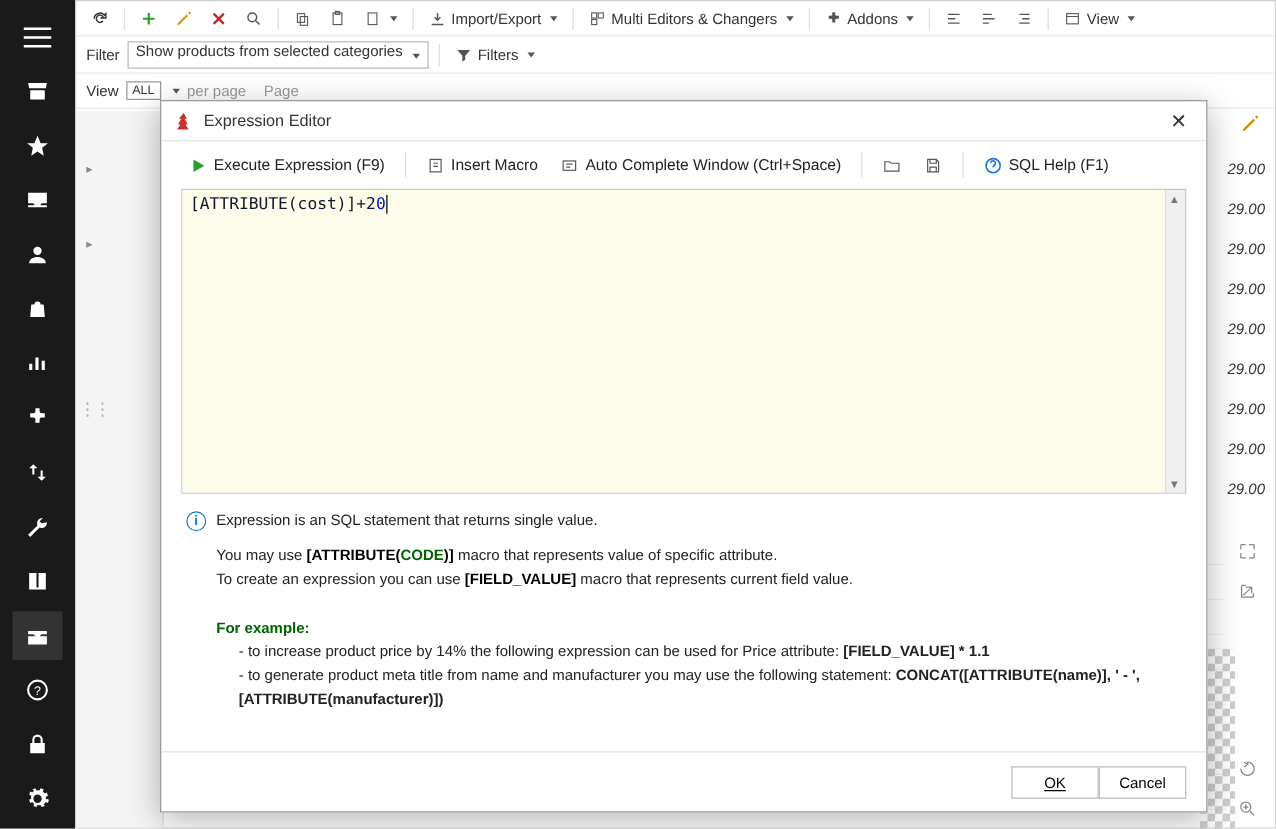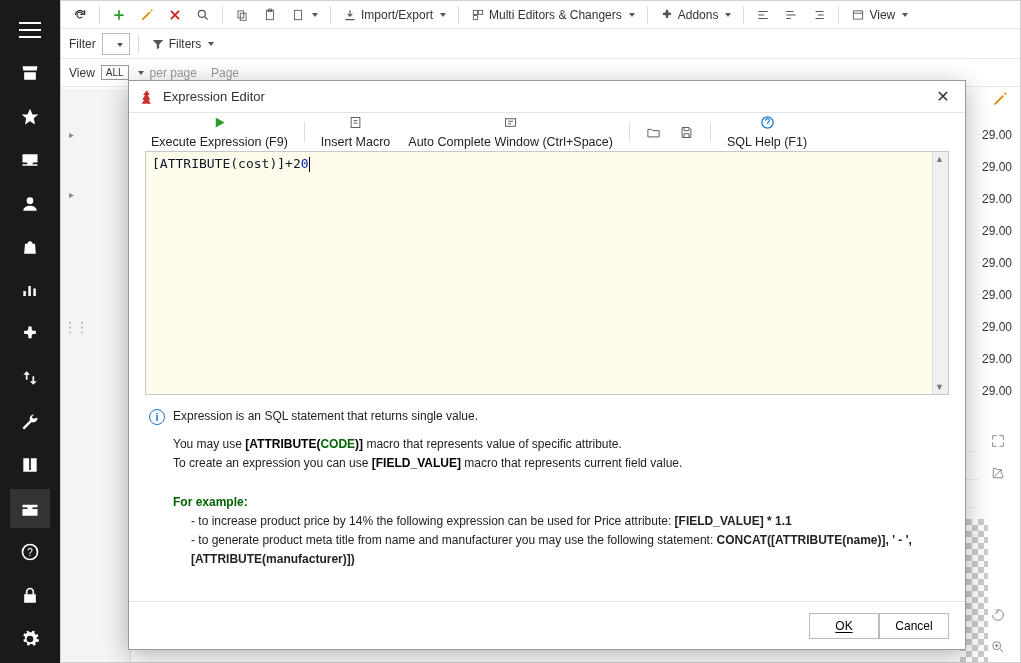--- a/index.html
+++ b/index.html
@@ -32,37 +32,37 @@
 
 .bg-grid { position: absolute; left: 0; top: 88px; right: 0; bottom: 0; }
 .bg-left-panel { position: absolute; left: 0; top: 0; width: 70px; height: 100%; background: #f4f4f4; border-right: 1px solid #ddd; }
 .bg-left-panel .tri { position: absolute; left: 8px; color: #888; font-size: 10px; }
 .bg-left-panel .dots { position: absolute; left: 2px; top: 230px; color: #aaa; font-size: 14px; letter-spacing: -2px; }
 
 .bg-tabs { position: absolute; left: 70px; top: 335px; right: 40px; }
 .bg-tab-row { height: 28px; display: flex; align-items: center; padding-left: 12px; font-size: 12px; color: #444; border-bottom: 1px solid #f0f0f0; cursor: pointer; }
 .bg-tab-row.active { font-weight: bold; border-left: 3px solid #555; padding-left: 9px; }
 
-.bg-right-col { position: absolute; right: 6px; top: 0; width: 38px; }
+.bg-right-col { position: absolute; right: 6px; top: 0; width: 38px; font-style: italic; }
 .bg-right-val { height: 32px; line-height: 32px; text-align: right; font-size: 12px; color: #333; padding-right: 2px; }
 .bg-right-tools { position: absolute; right: 6px; top: 340px; width: 28px; }
 .bg-tool-icn { width: 24px; height: 24px; margin-bottom: 8px; display: flex; align-items: center; justify-content: center; color: #888; }
 .bg-tool-icn svg { width: 16px; height: 16px; fill: none; stroke: #888; stroke-width: 1.5; }
 
 .pencil-icn { position: absolute; right: 6px; top: 2px; width: 16px; height: 16px; }
 
 
 .modal { position: absolute; left: 128px; top: 80px; width: 838px; height: 570px; background: #fff; border: 1px solid #999; box-shadow: 0 6px 24px rgba(0,0,0,0.3); display: flex; flex-direction: column; }
 .modal-header { height: 32px; display: flex; align-items: center; padding: 0 10px; border-bottom: 1px solid #e4e4e4; }
 .modal-header .logo { width: 16px; height: 16px; margin-right: 8px; }
 .modal-header .title { font-size: 13px; flex: 1; }
 .modal-header .close { width: 24px; height: 24px; display: flex; align-items: center; justify-content: center; cursor: pointer; font-size: 16px; }
 
 .modal-toolbar { height: 38px; display: flex; align-items: center; padding: 0 16px; gap: 6px; }
-.modal-toolbar .mtb { display: inline-flex; align-items: center; gap: 5px; padding: 3px 6px; cursor: pointer; font-size: 12.5px; color: #222; flex-direction: column; }
+.modal-toolbar .mtb { display: inline-flex; align-items: center; gap: 5px; padding: 3px 6px; cursor: pointer; font-size: 12.5px; color: #222; }
 .modal-toolbar .mtb svg { width: 15px; height: 15px; }
 .mtb-sep { width: 1px; height: 20px; background: #ddd; margin: 0 4px; }
 
 .editor-wrap { margin: 0 16px; border: 1px solid #c8c8c8; height: 244px; display: flex; }
 .editor { flex: 1; background: #fdfceb; font-family: Consolas, monospace; font-size: 13px; padding: 4px 6px; position: relative; }
 .editor .expr-black { color: #0f172a; }
 .editor .expr-blue { color: #0020cc; }
 .editor .cursor { display: inline-block; width: 1px; height: 15px; background: #000; vertical-align: middle; animation: blink 1s step-end infinite; }
 @keyframes blink { 50% { opacity: 0; } }
 .editor-scroll { width: 16px; background: #f0f0f0; border-left: 1px solid #ddd; position: relative; }
@@ -267,21 +267,21 @@
           <rect x="4" y="5" width="16" height="14"></rect>
           <path d="M4 9h16"></path>
         </svg>
         <span>View</span>
         <span class="dropdown-caret"></span>
       </span>
   </div>
 
   <div class="filter-bar">
     <span>Filter</span>
-    <div class="filter-select"><span class="dropdown-caret" style="position:absolute;right:6px;top:9px"></span></div>
+    <div class="filter-select"><span>Show products from selected categories</span><span class="dropdown-caret" style="position:absolute;right:6px;top:9px"></span></div>
     <span class="tb-sep"></span>
     <span class="tb-btn">
         <svg viewBox="0 0 24 24" fill="#555">
           <path d="M3 5h18l-7 8v6l-4 2v-8z"></path>
         </svg>
         <span>Filters</span>
         <span class="dropdown-caret"></span>
       </span>
   </div>
 

